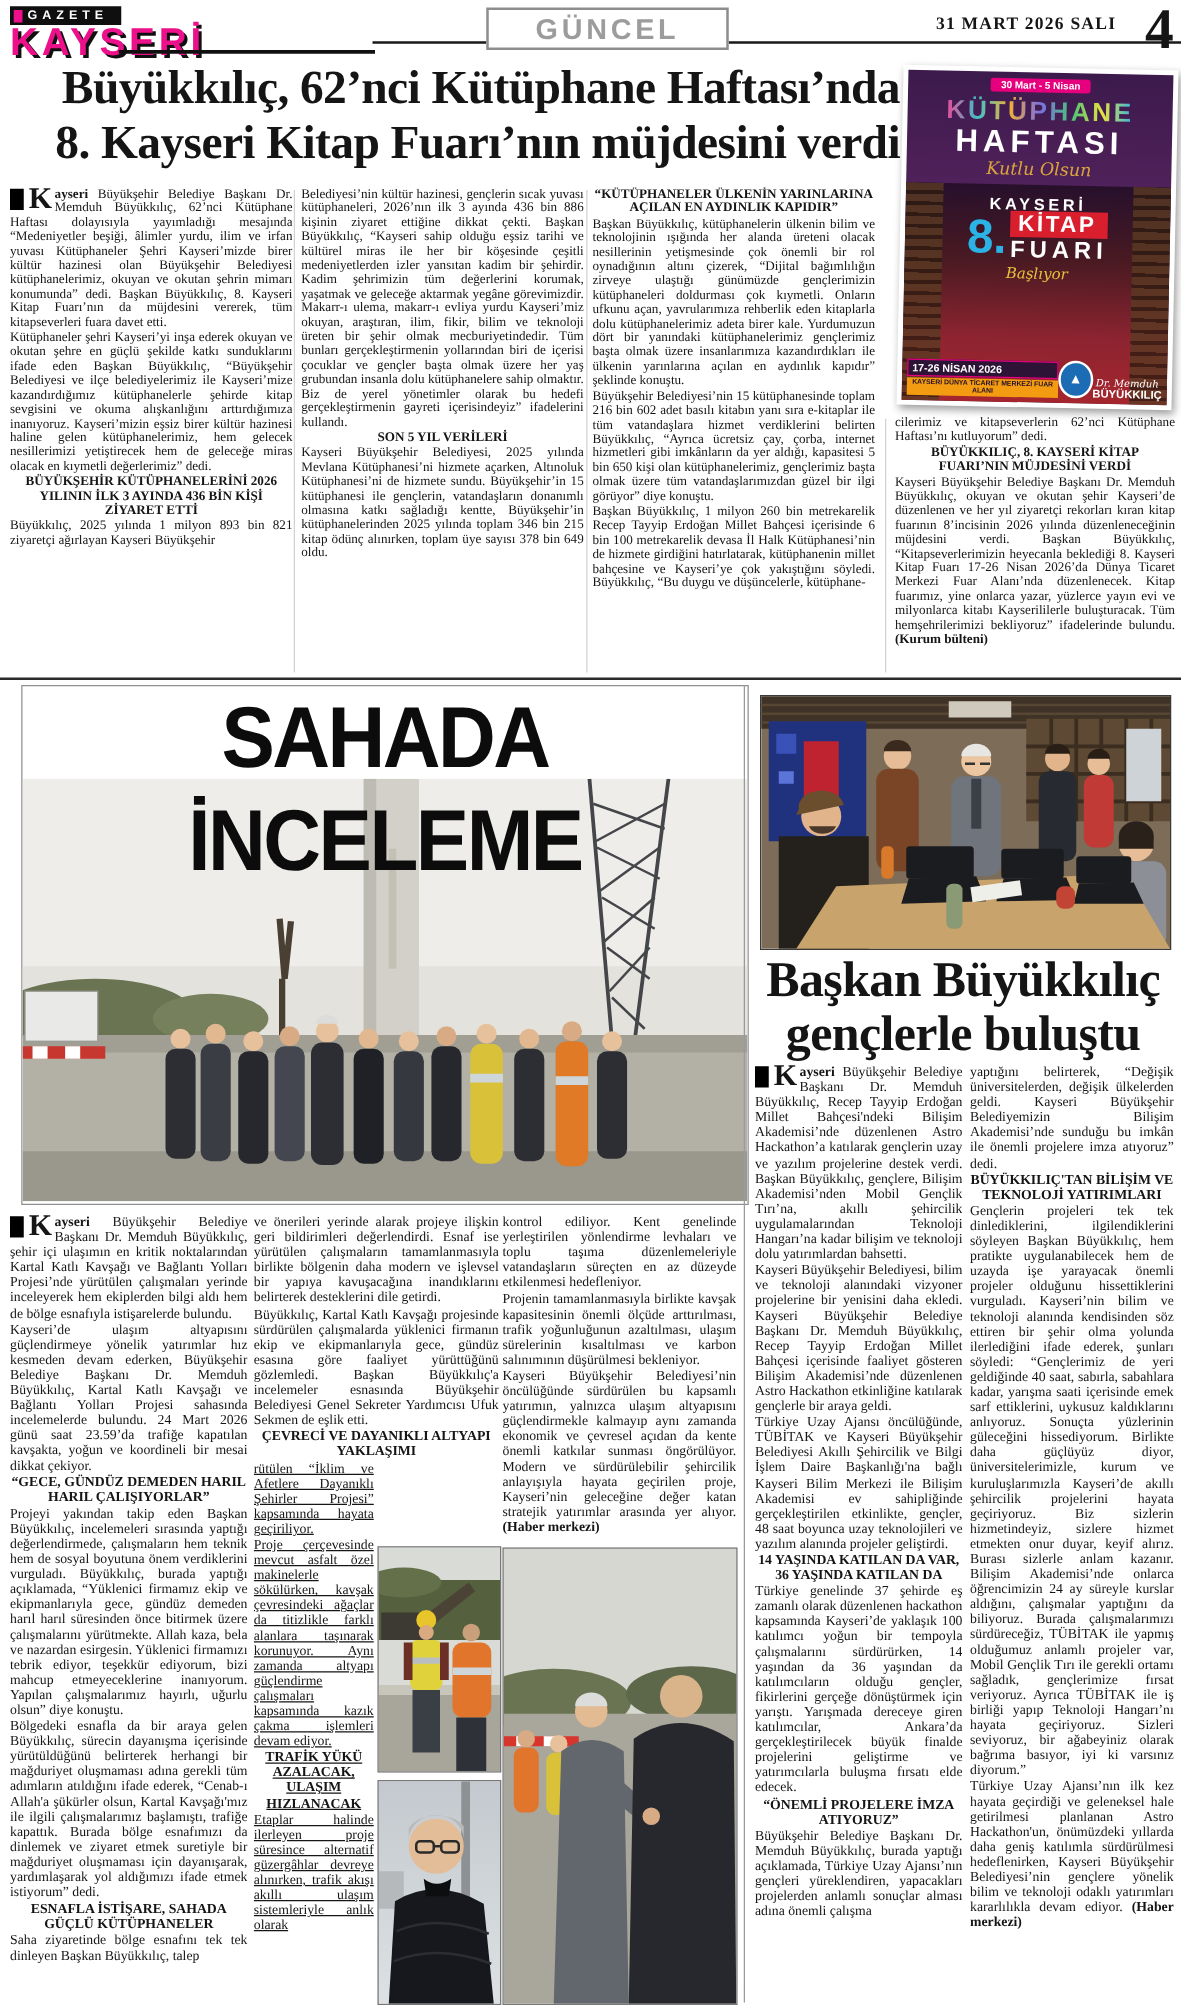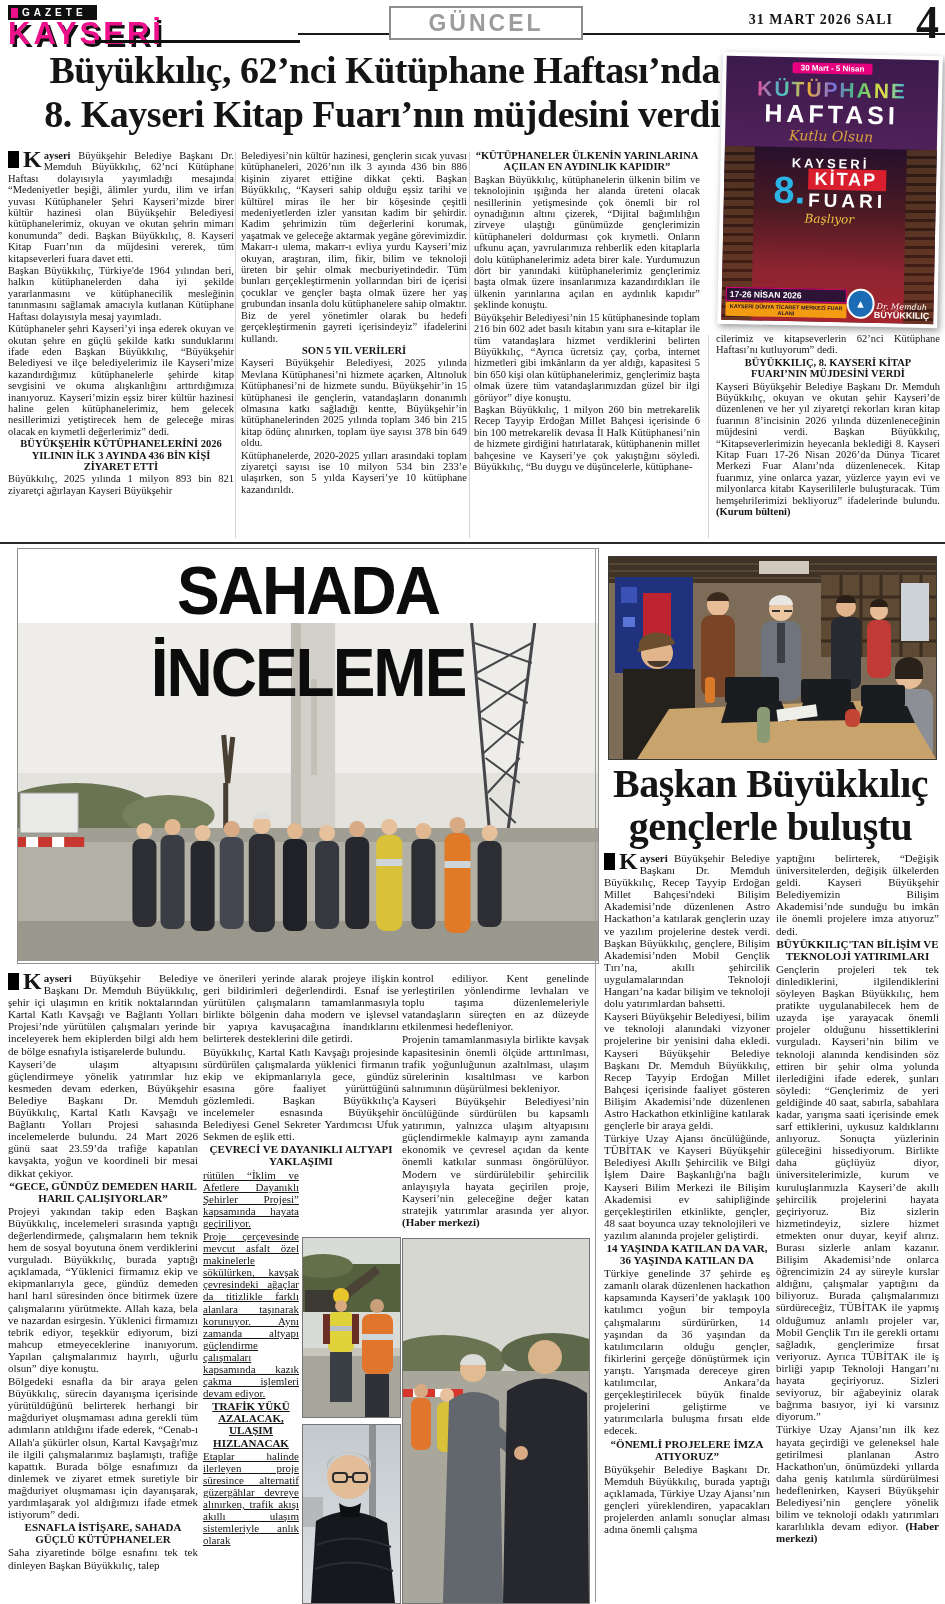--- a/index.html
+++ b/index.html
@@ -139,31 +139,29 @@
       </div>
     </div>
   </div>
 
   <div class="vrule" style="left:235px;top:152px;height:386px;"></div>
   <div class="vrule" style="left:469px;top:152px;height:386px;"></div>
   <div class="vrule" style="left:708px;top:335px;height:203px;"></div>
 
   <div class="lcol" style="left:8px;width:226px;">
     <p><span class="psq"></span><span class="dcap">K</span><b>ayseri</b><span> Büyükşehir Belediye Başkanı Dr. Memduh Büyükkılıç, 62’nci Kütüphane Haftası dolayısıyla yayımladığı mesajında “Medeniyetler beşiği, âlimler yurdu, ilim ve irfan yuvası Kütüphaneler Şehri Kayseri’mizde birer kültür hazinesi olan Büyükşehir Belediyesi kütüphanelerimiz, okuyan ve okutan şehrin mimarı konumunda” dedi. Başkan Büyükkılıç, 8. Kayseri Kitap Fuarı’nın da müjdesini vererek, tüm kitapseverleri fuara davet etti.</span></p>
-    <p>Başkan Büyükkılıç, Türkiye'de 1964 yılından beri, halkın kütüphanelerden daha iyi şekilde yararlanmasını ve kütüphanecilik mesleğinin tanınmasını sağlamak amacıyla kutlanan Kütüphane Haftası dolayısıyla mesaj yayımladı.</p>
     <p>Kütüphaneler şehri Kayseri’yi inşa ederek okuyan ve okutan şehre en güçlü şekilde katkı sunduklarını ifade eden Başkan Büyükkılıç, “Büyükşehir Belediyesi ve ilçe belediyelerimiz ile Kayseri’mize kazandırdığımız kütüphanelerle şehirde kitap sevgisini ve okuma alışkanlığını arttırdığımıza inanıyoruz. Kayseri’mizin eşsiz birer kültür hazinesi haline gelen kütüphanelerimiz, hem gelecek nesillerimizi yetiştirecek hem de geleceğe miras olacak en kıymetli değerlerimiz” dedi.</p>
     <p class="subhead">BÜYÜKŞEHİR KÜTÜPHANELERİNİ 2026 YILININ İLK 3 AYINDA 436 BİN KİŞİ ZİYARET ETTİ</p>
     <p>Büyükkılıç, 2025 yılında 1 milyon 893 bin 821 ziyaretçi ağırlayan Kayseri Büyükşehir</p>
   </div>
 
   <div class="lcol" style="left:241px;width:226px;">
     <p>Belediyesi’nin kültür hazinesi, gençlerin sıcak yuvası kütüphaneleri, 2026’nın ilk 3 ayında 436 bin 886 kişinin ziyaret ettiğine dikkat çekti. Başkan Büyükkılıç, “Kayseri sahip olduğu eşsiz tarihi ve kültürel miras ile her bir köşesinde çeşitli medeniyetlerden izler yansıtan kadim bir şehirdir. Kadim şehrimizin tüm değerlerini korumak, yaşatmak ve geleceğe aktarmak yegâne görevimizdir. Makarr-ı ulema, makarr-ı evliya yurdu Kayseri’miz okuyan, araştıran, ilim, fikir, bilim ve teknoloji üreten bir şehir olmak mecburiyetindedir. Tüm bunları gerçekleştirmenin yollarından biri de içerisi çocuklar ve gençler başta olmak üzere her yaş grubundan insanla dolu kütüphanelere sahip olmaktır. Biz de yerel yönetimler olarak bu hedefi gerçekleştirmenin gayreti içerisindeyiz” ifadelerini kullandı.</p>
     <p class="subhead">SON 5 YIL VERİLERİ</p>
     <p>Kayseri Büyükşehir Belediyesi, 2025 yılında Mevlana Kütüphanesi’ni hizmete açarken, Altınoluk Kütüphanesi’ni de hizmete sundu. Büyükşehir’in 15 kütüphanesi ile gençlerin, vatandaşların donanımlı olmasına katkı sağladığı kentte, Büyükşehir’in kütüphanelerinden 2025 yılında toplam 346 bin 215 kitap ödünç alınırken, toplam üye sayısı 378 bin 649 oldu.</p>
-    <p>Kütüphanelerde, 2020-2025 yılları arasındaki toplam ziyaretçi sayısı ise 10 milyon 534 bin 233’e ulaşırken, son 5 yılda Kayseri’ye 10 kütüphane kazandırıldı.</p>
   </div>
 
   <div class="lcol" style="left:474px;width:226px;">
     <p class="subhead">“KÜTÜPHANELER ÜLKENİN YARINLARINA AÇILAN EN AYDINLIK KAPIDIR”</p>
     <p>Başkan Büyükkılıç, kütüphanelerin ülkenin bilim ve teknolojinin ışığında her alanda üreteni olacak nesillerinin yetişmesinde çok önemli bir rol oynadığının altını çizerek, “Dijital bağımlılığın zirveye ulaştığı günümüzde gençlerimizin kütüphaneleri doldurması çok kıymetli. Onların ufkunu açan, yavrularımıza rehberlik eden kitaplarla dolu kütüphanelerimiz adeta birer kale. Yurdumuzun dört bir yanındaki kütüphanelerimiz gençlerimiz başta olmak üzere insanlarımıza kazandırdıkları ile ülkenin yarınlarına açılan en aydınlık kapıdır” şeklinde konuştu.</p>
     <p>Büyükşehir Belediyesi’nin 15 kütüphanesinde toplam 216 bin 602 adet basılı kitabın yanı sıra e-kitaplar ile tüm vatandaşlara hizmet verdiklerini belirten Büyükkılıç, “Ayrıca ücretsiz çay, çorba, internet hizmetleri gibi imkânların da yer aldığı, kapasitesi 5 bin 650 kişi olan kütüphanelerimiz, gençlerimiz başta olmak üzere tüm vatandaşlarımızdan güzel bir ilgi görüyor” diye konuştu.</p>
     <p>Başkan Büyükkılıç, 1 milyon 260 bin metrekarelik Recep Tayyip Erdoğan Millet Bahçesi içerisinde 6 bin 100 metrekarelik devasa İl Halk Kütüphanesi’nin de hizmete girdiğini hatırlatarak, kütüphanenin millet bahçesine ve Kayseri’ye çok yakıştığını söyledi. Büyükkılıç, “Bu duygu ve düşüncelerle, kütüphane-</p>
   </div>
 
   <div class="lcol" style="left:716px;top:333px;width:224px;height:205px;">

